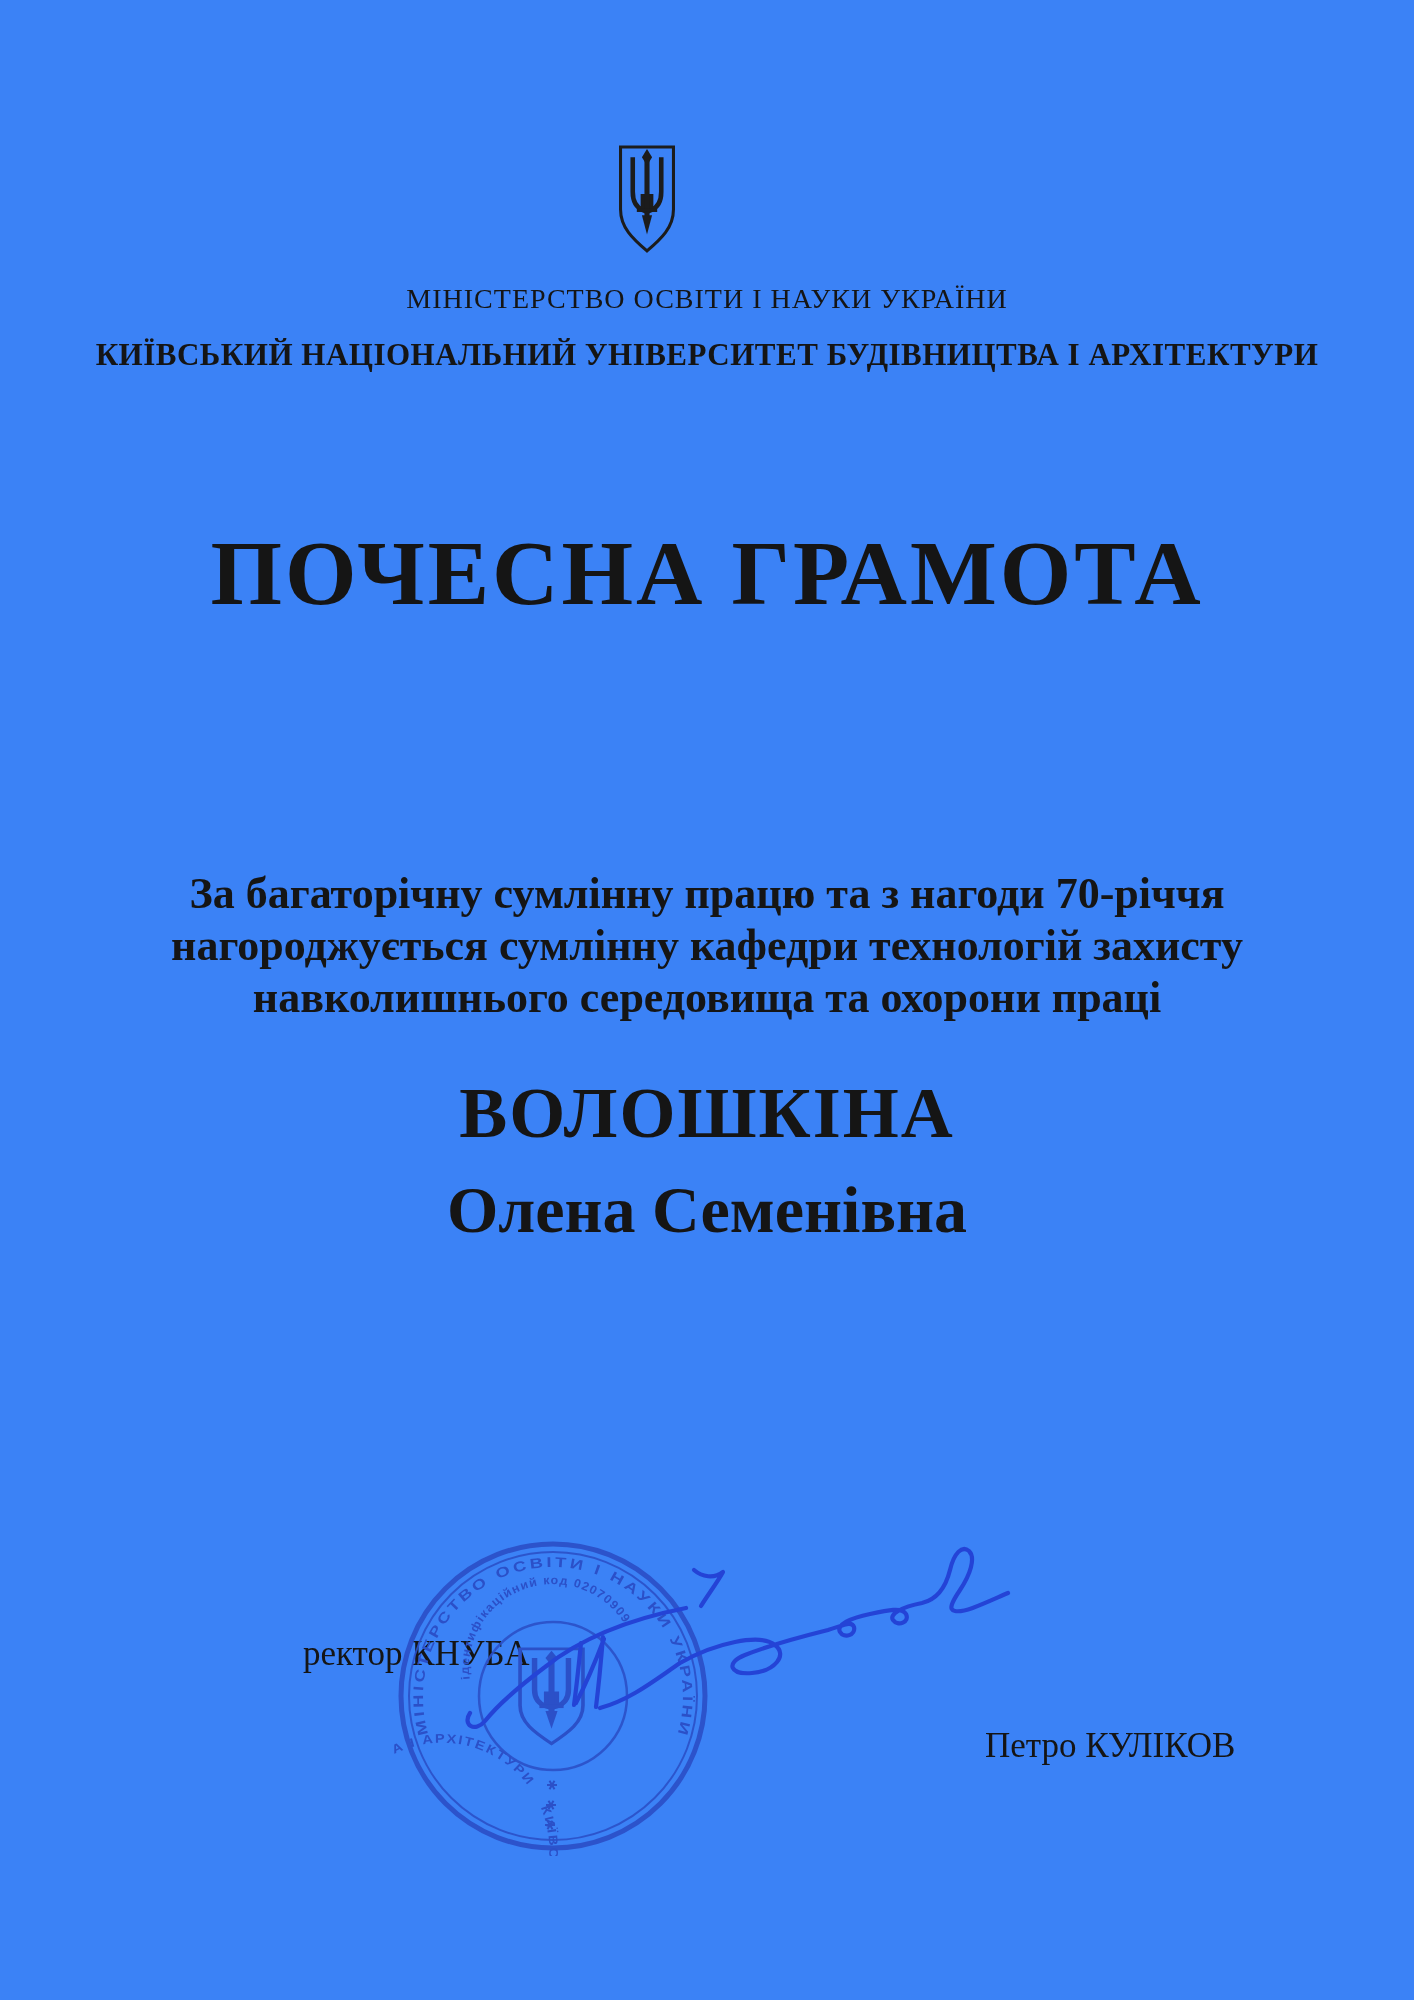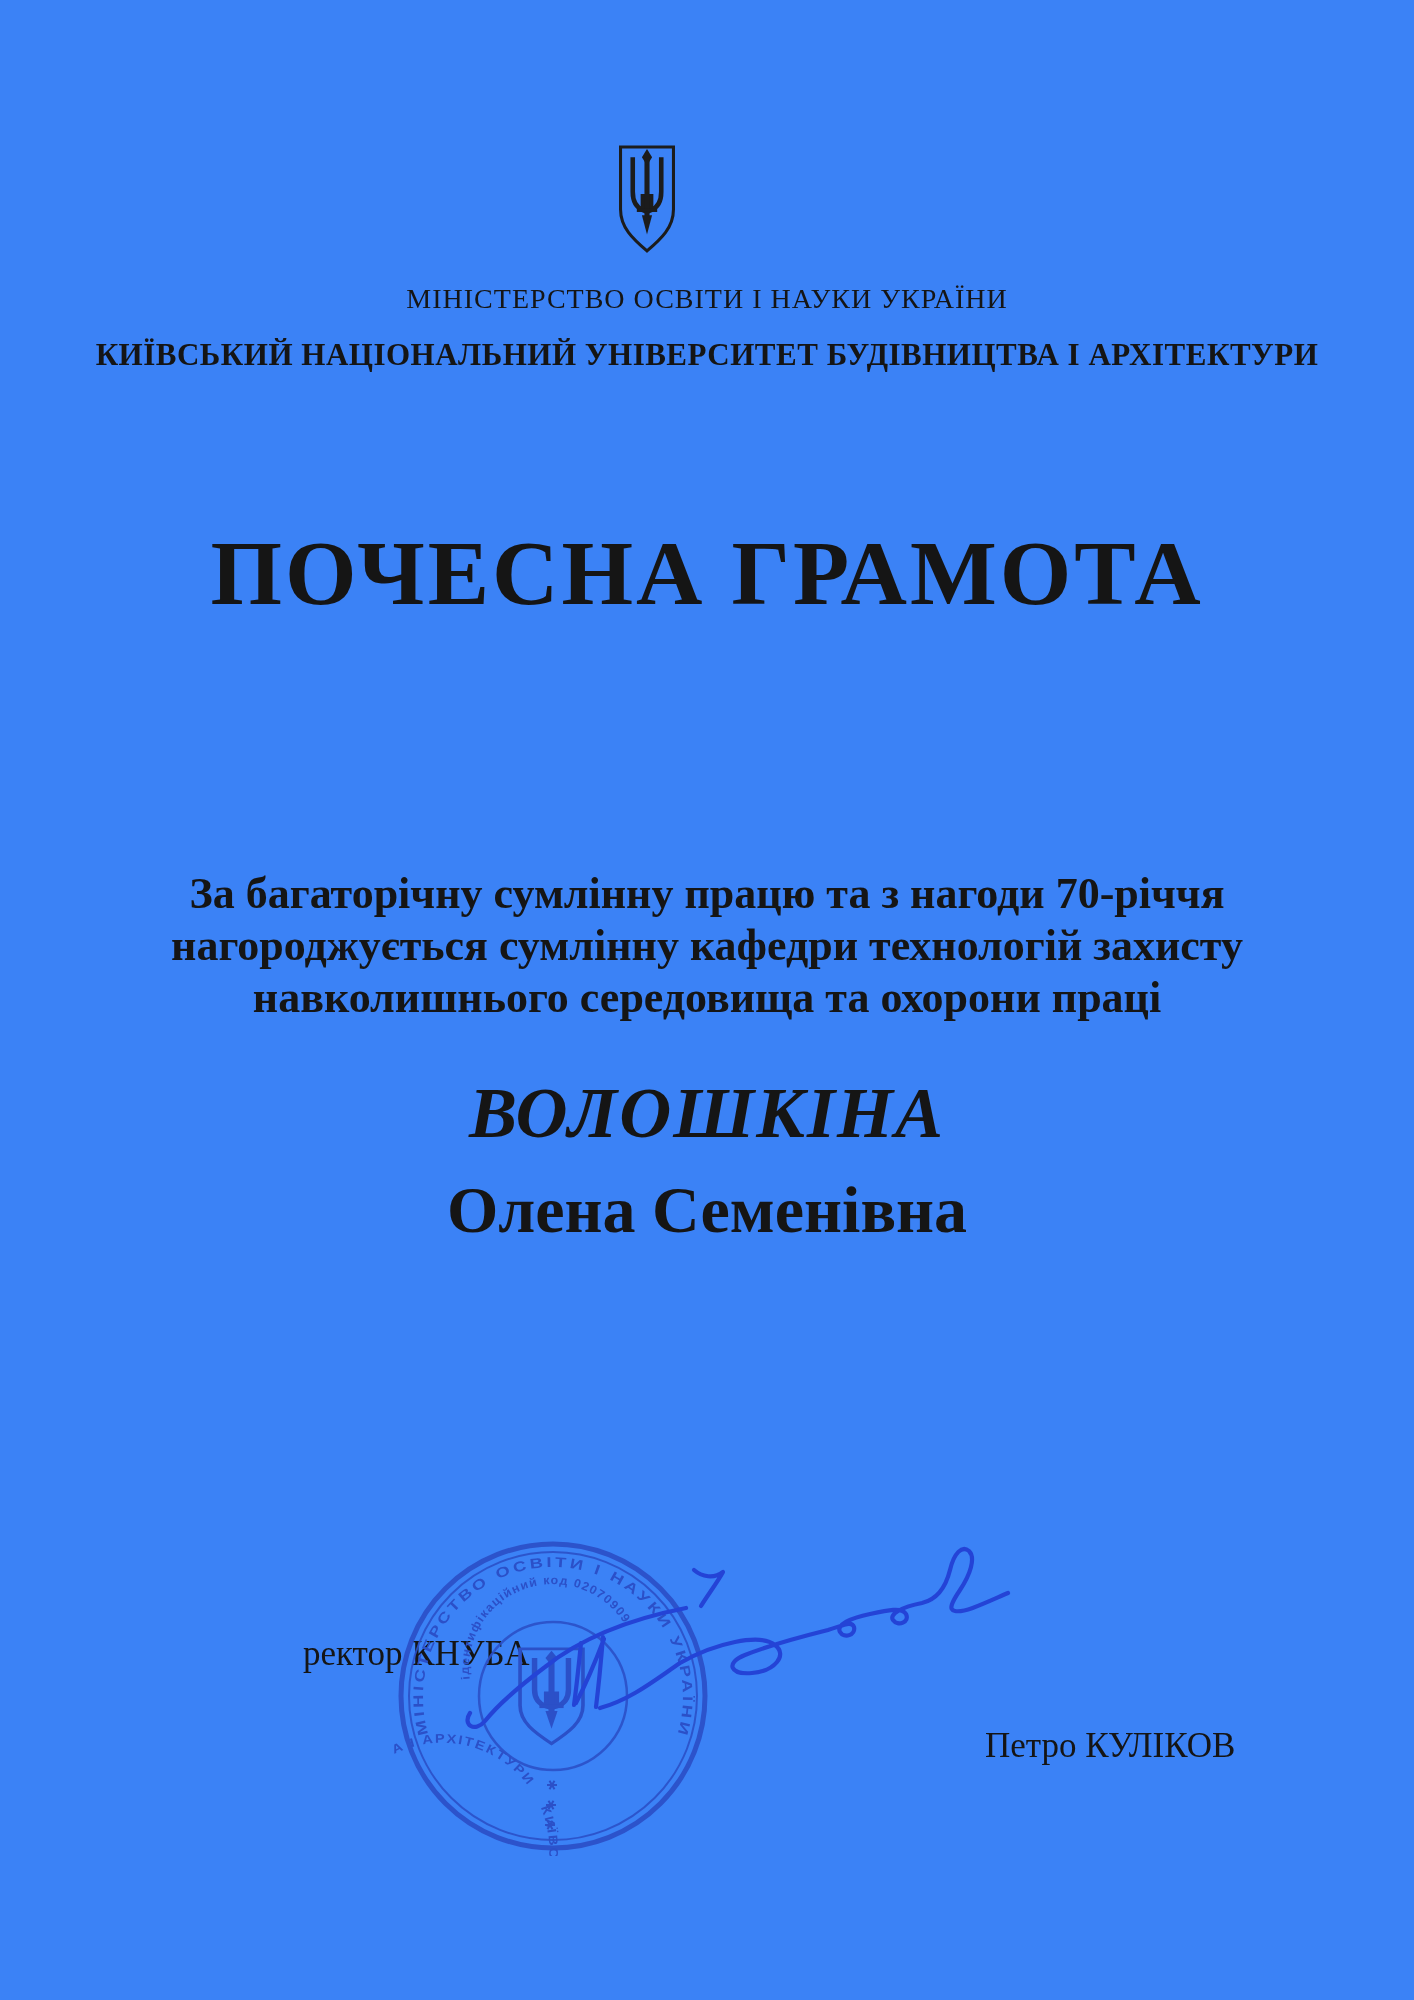--- a/index.html
+++ b/index.html
@@ -14,21 +14,21 @@
   }
   .abs{position:absolute;}
   .center-line{left:0;width:100%;text-align:center;white-space:nowrap;}
 
   .emblem{left:615px;top:144px;width:64px;height:112px;}
 
   .ministry{top:283px;font-size:28px;letter-spacing:1px;font-weight:400;}
   .university{top:337px;font-size:31px;font-weight:700;letter-spacing:0.5px;}
   .cert-title{top:520px;font-size:92px;font-weight:700;letter-spacing:3px;}
   .body-text{top:828px;font-size:44px;font-weight:700;line-height:52px;margin-top:40px;}
-  .surname{top:1072px;font-size:72px;font-weight:700;letter-spacing:2px;font-style:italic;}
+  .surname{top:1072px;font-size:72px;font-weight:700;letter-spacing:2px;}
   .firstname{top:1172px;font-size:66px;font-weight:700;}
 
   .signer-role{left:270px;top:1634px;font-size:35px;margin-left:33px;}
   .signer-name{left:985px;top:1726px;font-size:35px;}
 
   .seal-svg{left:393px;top:1536px;width:320px;height:320px;}
   .sig-svg{left:430px;top:1512px;width:620px;height:235px;}
 
   .seal-ring-a{font-family:"Liberation Sans",sans-serif;font-size:14px;font-weight:700;letter-spacing:2.5px;}
   .seal-ring-b{font-family:"Liberation Sans",sans-serif;font-size:12.5px;font-weight:700;letter-spacing:1.6px;}

